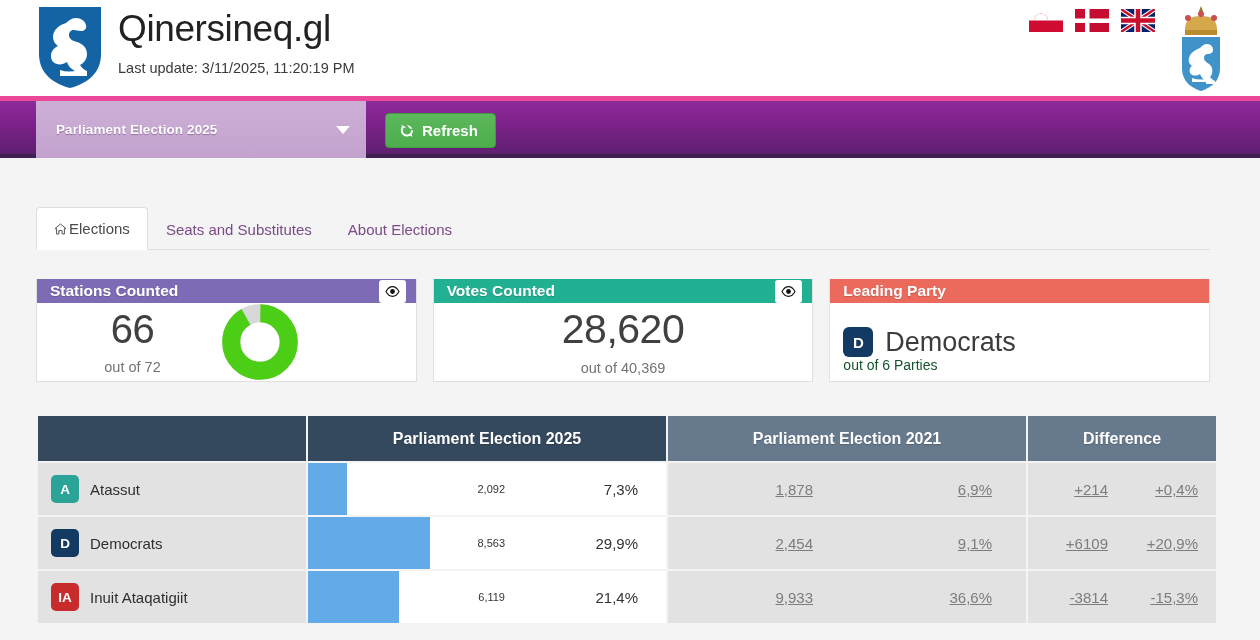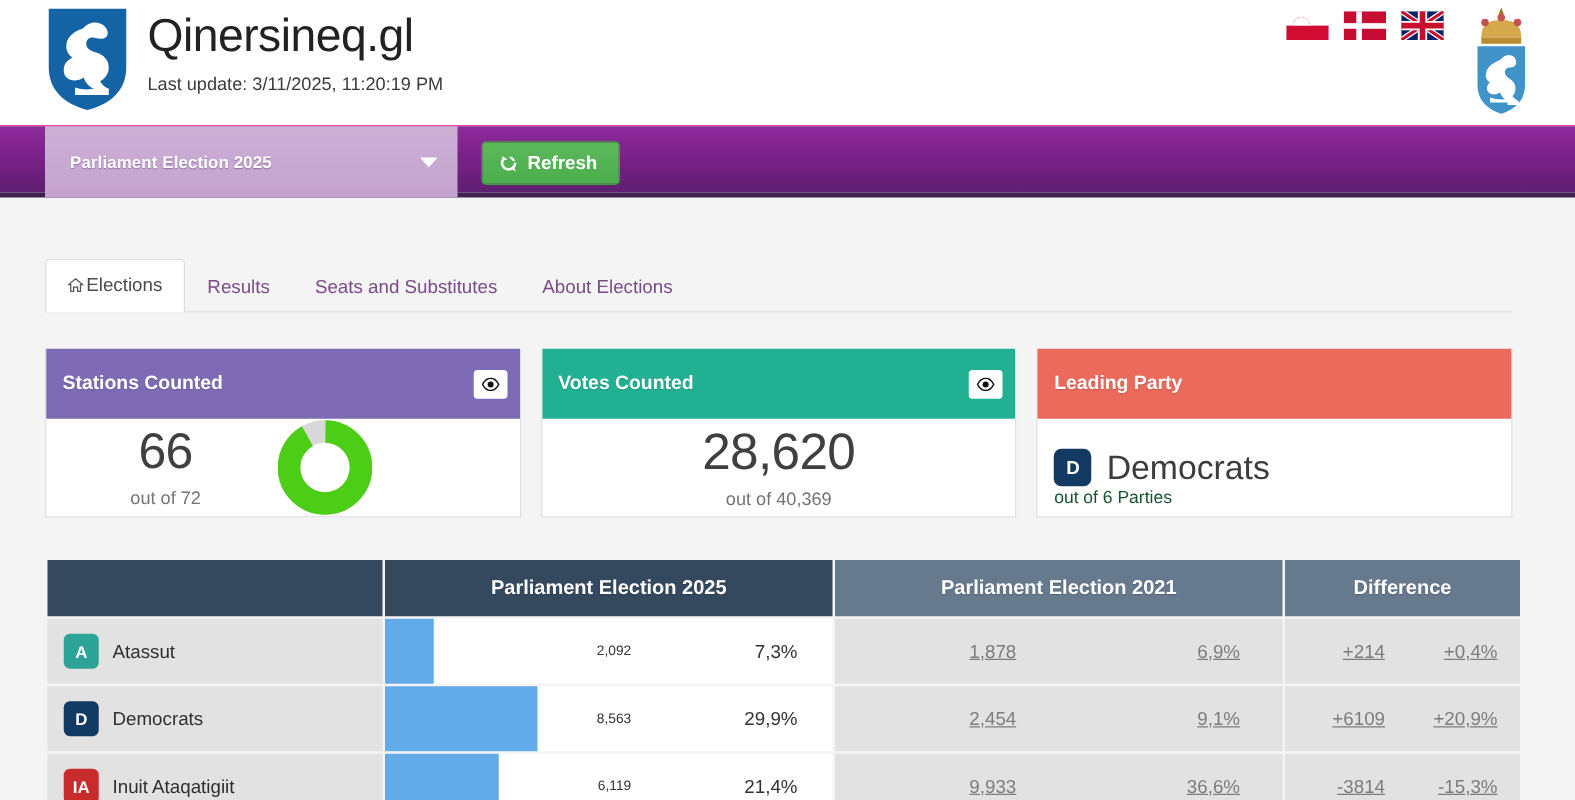--- a/index.html
+++ b/index.html
@@ -8,21 +8,21 @@
     overflow: hidden;
     background: #f4f4f5;
     font-family: "Liberation Sans", sans-serif;
   }
 
   
   .topbar {
     position: relative;
     height: 101px;
     background: #ffffff;
-    border-bottom: 1px solid #ec4899;
+    border-bottom: 5px solid #ec4899;
   }
   .brand {
     position: absolute;
     left: 36px; top: 4px;
     display: flex;
     align-items: flex-start;
   }
   .crest-logo { width: 68px; height: 86px; flex: none; }
   .brand-text { margin-left: 14px; padding-top: 4px; }
   .site-title {
@@ -139,21 +139,21 @@
     gap: 16px;
     margin: 29px 50px 0 36px;
   }
   .card {
     flex: 1;
     background: #ffffff;
     border: 1px solid #e0e0e0;
     border-top: none;
   }
   .card-head {
-    height: 56px;
+    height: 24px;
     display: flex;
     align-items: center;
     padding: 0 10px 0 13px;
     color: #ffffff;
     font-size: 15.5px;
     font-weight: bold;
     text-shadow: 0 1px 1px rgba(0,0,0,0.18);
   }
   .card-head .ttl { flex: 1; }
   .eye-box {
@@ -373,23 +373,20 @@
 </div>
 
 <div class="tabs-wrap">
   <div class="tabs">
     <div class="tab active">
       <svg class="home-icon" width="13" height="12" viewBox="0 0 13 12">
         <path d="M6.5 1 L12 5.6 h-1.6 V11 H8.1 V7.6 H4.9 V11 H2.6 V5.6 H1 z" fill="none" stroke="#555555" stroke-width="1"></path>
       </svg><span>Elections</span>
     </div>
     <div class="tab">
-      <span>Results</span>
-    </div>
-    <div class="tab">
       <span>Seats and Substitutes</span>
     </div>
     <div class="tab">
       <span>About Elections</span>
     </div>
   </div>
 </div>
 
 <div class="cards">
 

